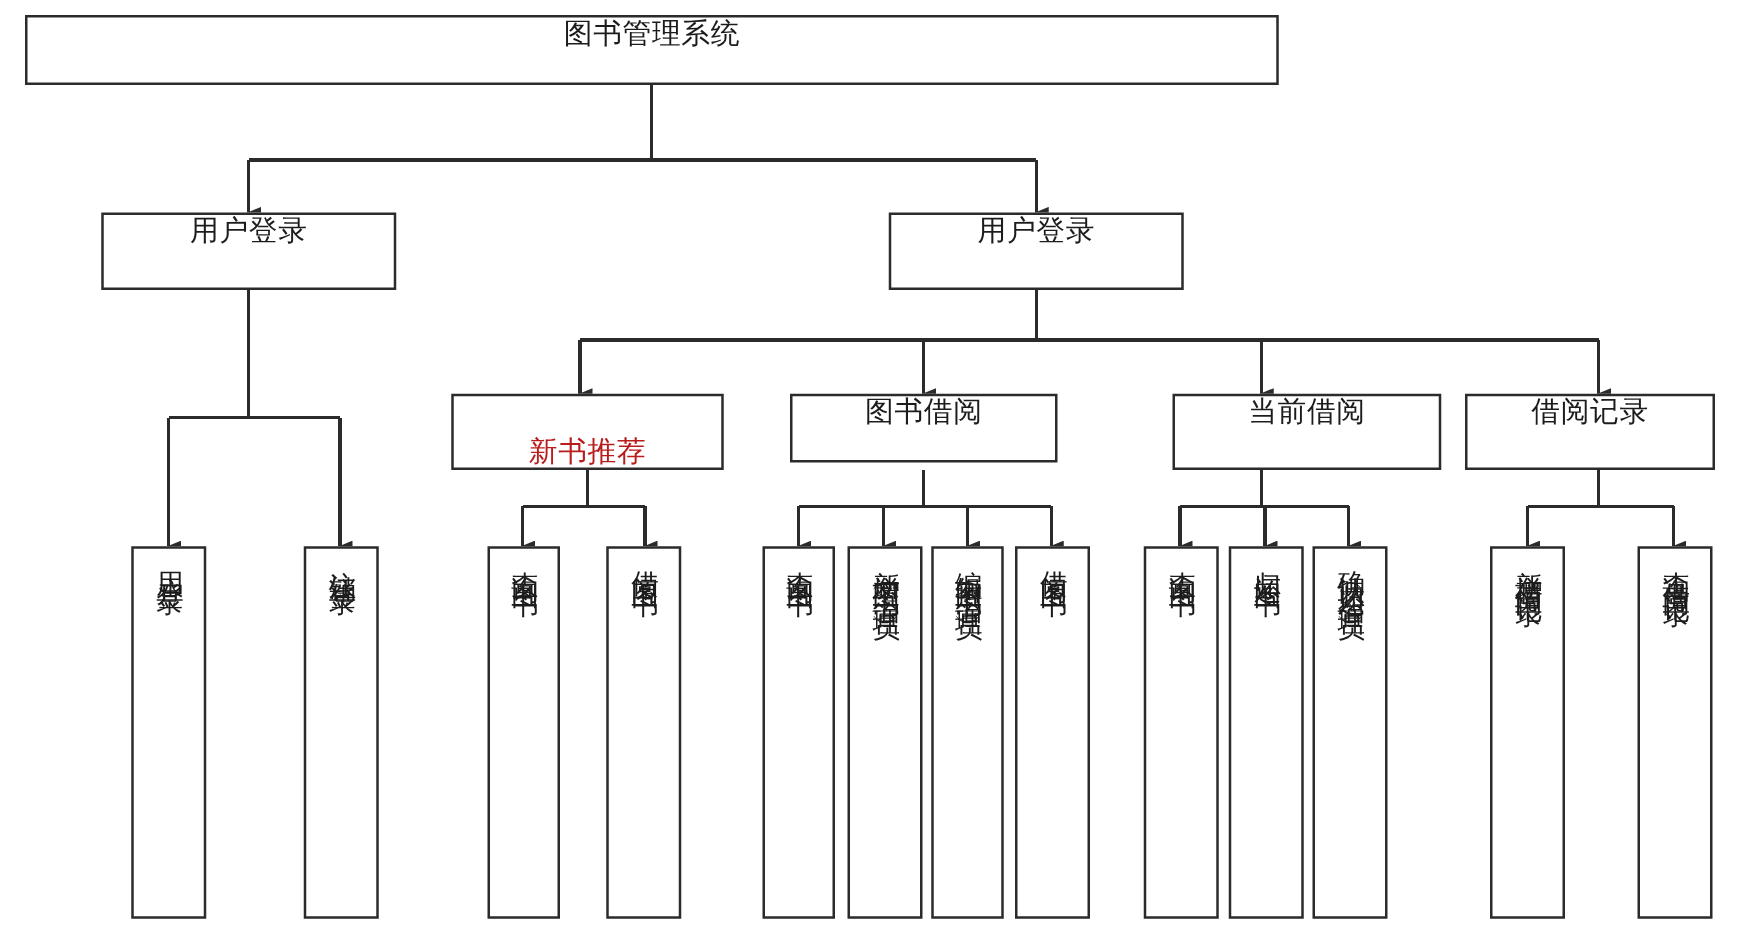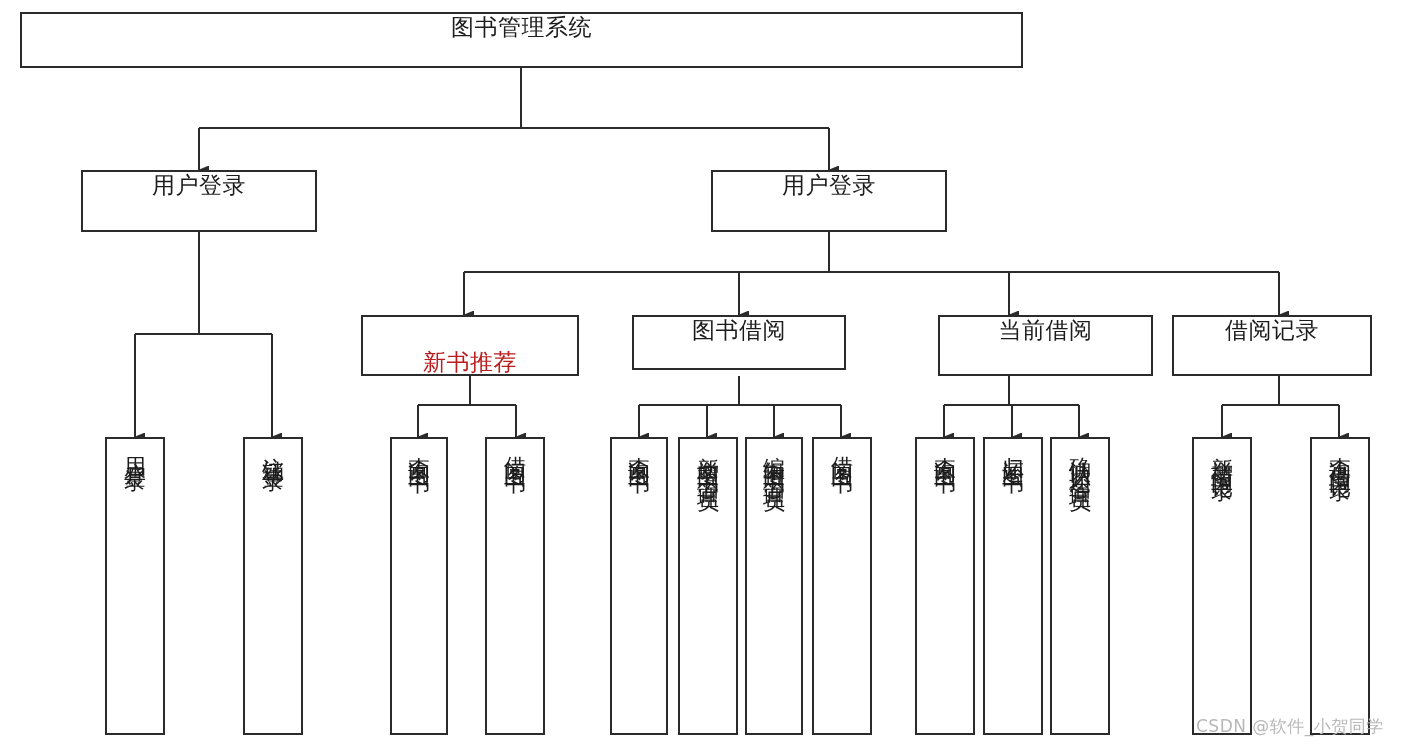--- a/index.html
+++ b/index.html
@@ -166,15 +166,14 @@
         <span class="node-label-v" style="color: rgb(28, 28, 28);">确认归还（管理员）</span>
       </div>
       <div class="node-box" style="left: 1192px; top: 437px; width: 60px; height: 298px; border-color: rgb(43, 43, 43); background: rgb(255, 255, 255);">
         <span class="node-label-v" style="color: rgb(28, 28, 28);">新增借阅记录</span>
       </div>
       <div class="node-box" style="left: 1310px; top: 437px; width: 60px; height: 298px; border-color: rgb(43, 43, 43); background: rgb(255, 255, 255);">
         <span class="node-label-v" style="color: rgb(28, 28, 28);">查询借阅记录</span>
       </div>
     </div>
 
-  <div class="watermark" style="left: 1196px; top: 715px; color: rgb(184, 184, 184);">CSDN @软件_小贺同学</div>
 
 </div>
 
 </body></html>

